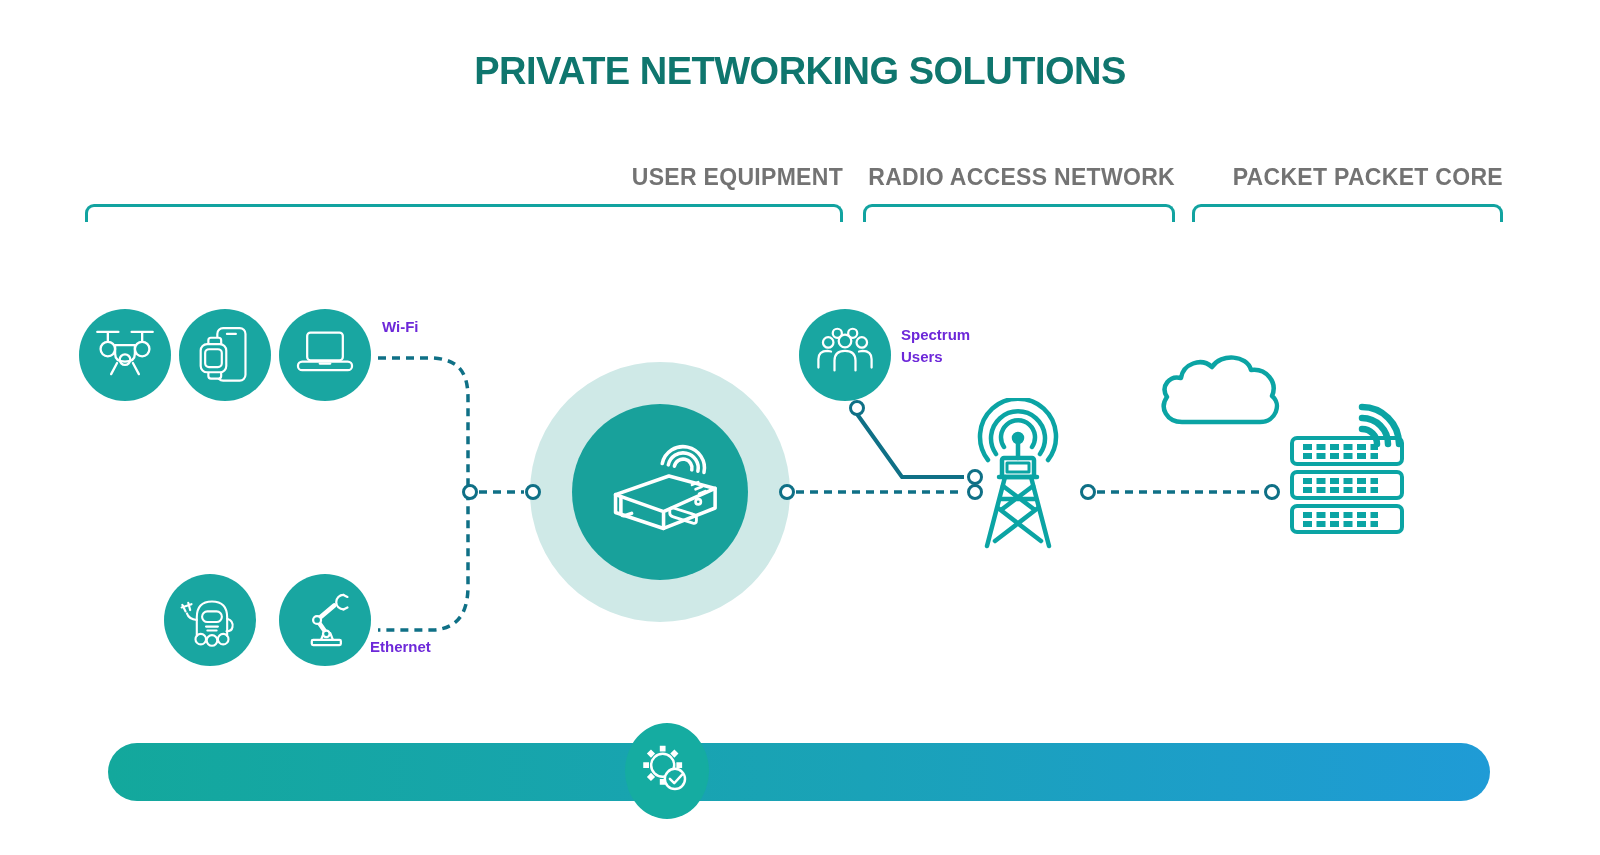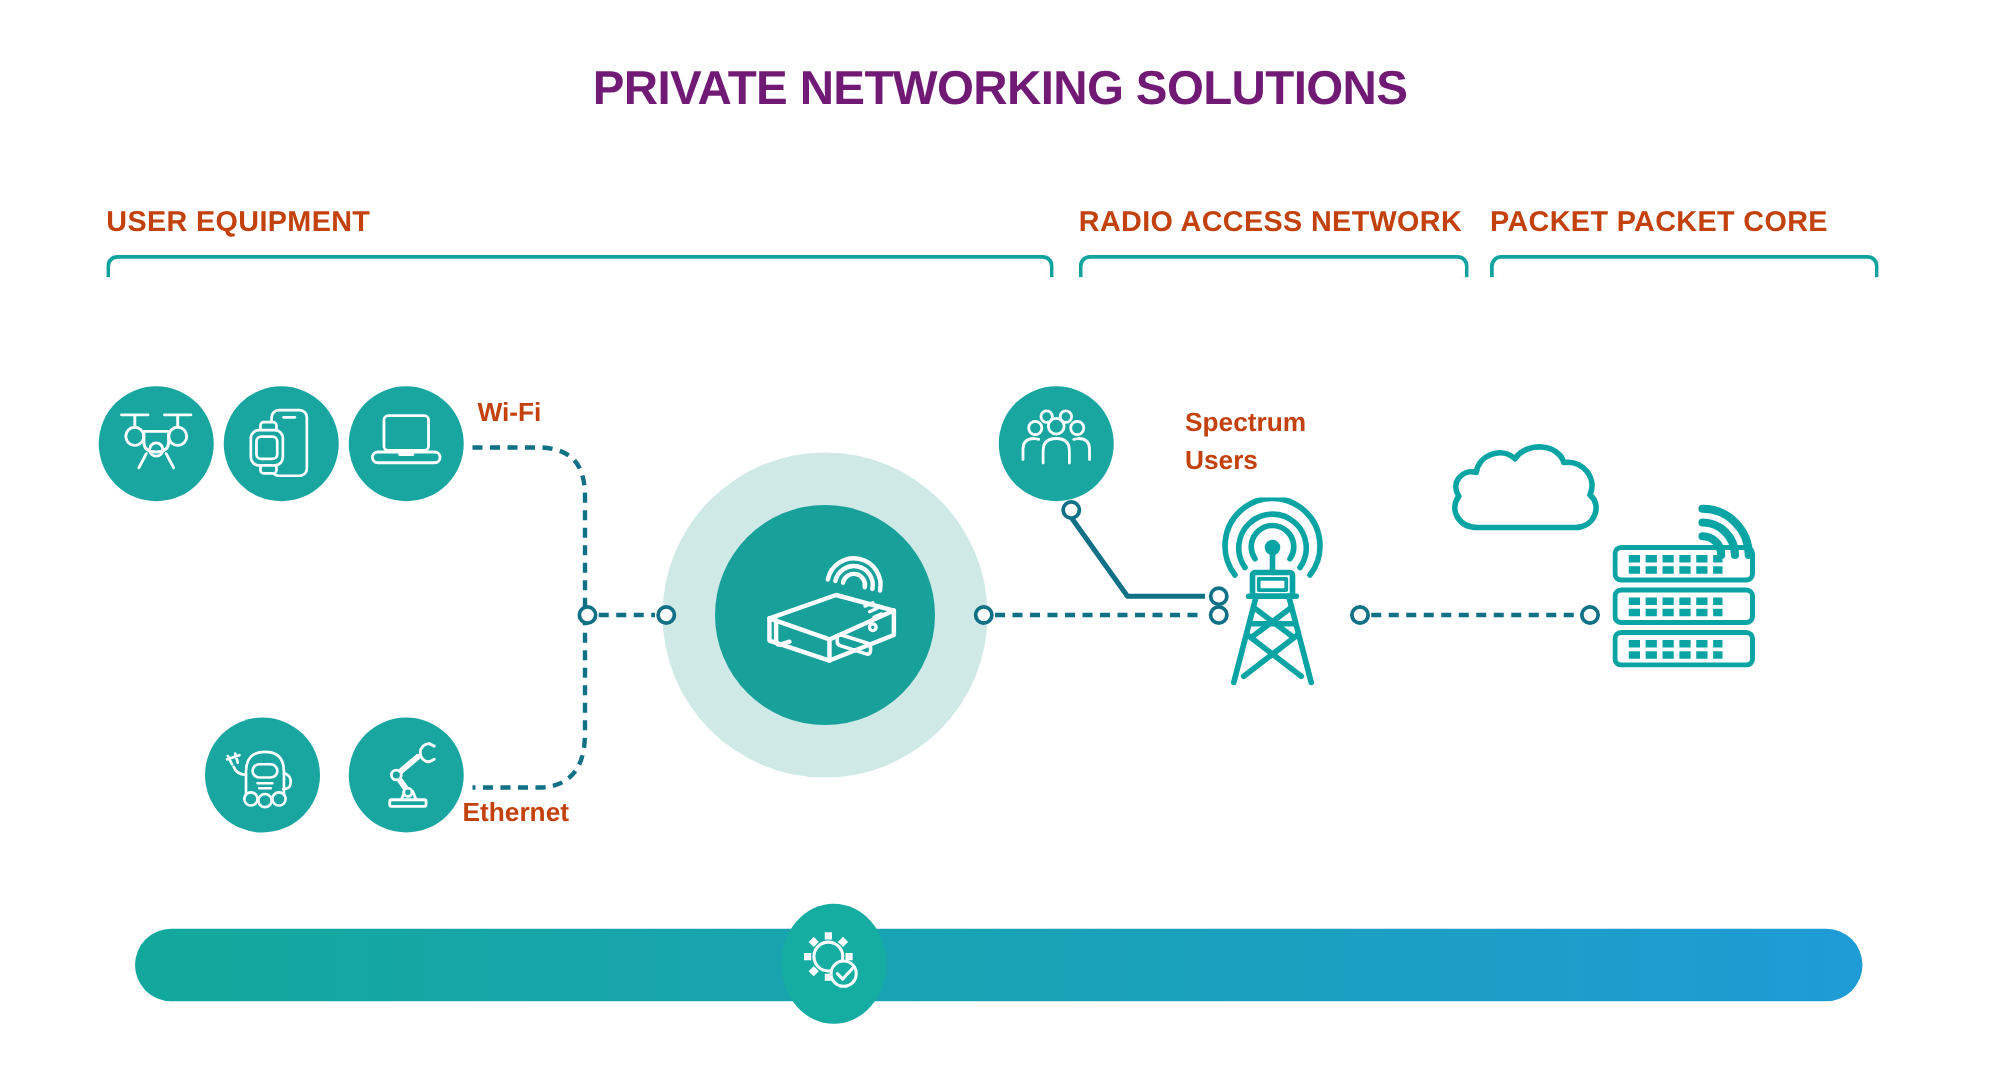--- a/index.html
+++ b/index.html
@@ -2,36 +2,36 @@
 <html><head>
 <meta charset="utf-8">
 <style>
   html,body{margin:0;padding:0;background:#ffffff;}
   .canvas{
     position:relative;width:1600px;height:855px;background:#ffffff;overflow:hidden;
     font-family:"Liberation Sans", sans-serif;
   }
   .title{
     position:absolute;left:0;top:50px;width:100%;text-align:center;
-    font-size:38px;font-weight:bold;color:#701a75;letter-spacing:-0.5px;
+    font-size:38px;font-weight:bold;color:#0f766e;letter-spacing:-0.5px;
   }
   .section-label{
-    position:absolute;top:164px;color:#c2410c;font-weight:bold;font-size:23px;
-    text-align:left;letter-spacing:0.3px;white-space:nowrap;
+    position:absolute;top:164px;color:#737373;font-weight:bold;font-size:23px;
+    text-align:right;letter-spacing:0.3px;white-space:nowrap;
   }
   .bracket{
     position:absolute;top:204px;height:15px;
     border:3px solid #12a3a0;border-bottom:none;border-radius:9px 9px 0 0;
   }
   .circle{
     position:absolute;width:92px;height:92px;border-radius:50%;background:#19a6a1;
     display:flex;align-items:center;justify-content:center;
   }
   .conn-label{
-    position:absolute;color:#c2410c;font-weight:bold;font-size:21px;line-height:1.45;
+    position:absolute;color:#6d28d9;font-weight:bold;font-size:15px;line-height:1.45;
   }
   .hub-outer{
     position:absolute;left:530px;top:362px;width:260px;height:260px;border-radius:50%;
     background:#cfe9e7;display:flex;align-items:center;justify-content:center;
   }
   .hub-inner{
     width:176px;height:176px;border-radius:50%;background:#18a19b;
     display:flex;align-items:center;justify-content:center;
   }
   .abs-svg{position:absolute;}
@@ -128,21 +128,21 @@
         <circle cx="38" cy="50" r="6" fill="#19a6a1"></circle>
         <circle cx="52" cy="71" r="5" fill="#19a6a1"></circle>
         <path d="M78 12 A11 11 0 1 0 78 34"></path>
         <path d="M78 12 l6 3 M78 34 l6-3"></path>
       </svg>
     </span>
   </div>
 
   <div class="conn-label" style="left:382px;top:316px;">Wi-Fi</div>
   <div class="conn-label" style="left:370px;top:636px;">Ethernet</div>
-  <div class="conn-label" style="left:901px;top:324px;width:112px;margin-left:47px;">Spectrum Users</div>
+  <div class="conn-label" style="left:901px;top:324px;width:112px;">Spectrum Users</div>
 
   <div class="hub-outer">
     <div class="hub-inner">
       <span>
         <svg width="160" height="134" viewBox="0 0 180 150" fill="none" stroke="#ffffff" stroke-width="4" stroke-linecap="round" stroke-linejoin="round">
           <g transform="rotate(12 116 48)">
             <path d="M106 48 A 10 10 0 0 1 126 48"></path>
             <path d="M99 48 A 17 17 0 0 1 133 48"></path>
             <path d="M92 48 A 24 24 0 0 1 140 48"></path>
           </g>

